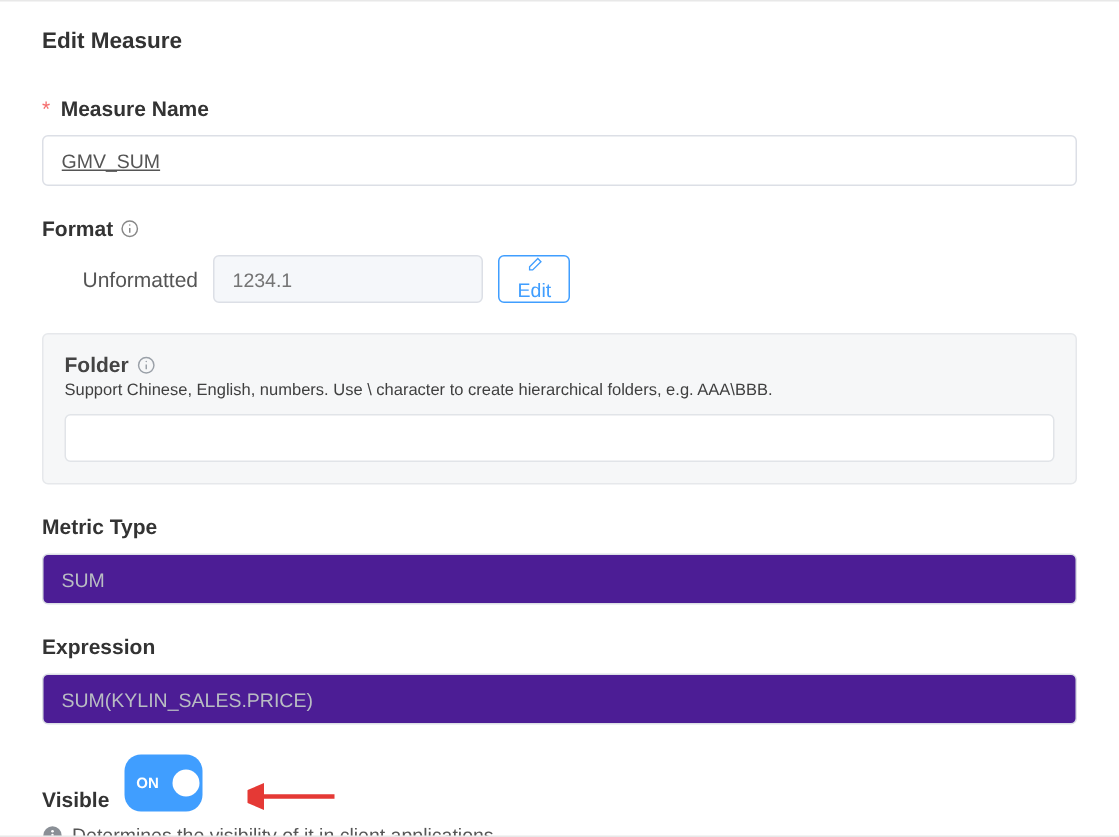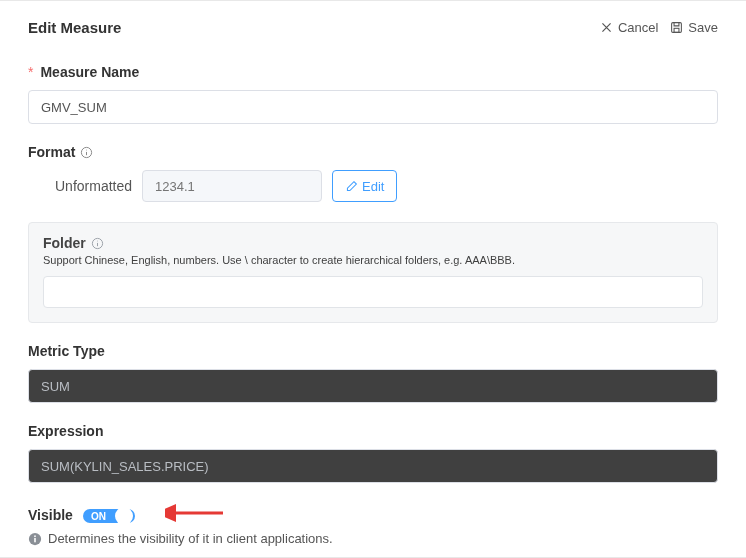--- a/index.html
+++ b/index.html
@@ -51,20 +51,21 @@
   .required-star { color: #f56c6c; margin-right: 2px; font-weight: 400; }
   .text-input {
     width: 100%;
     height: 34px;
     padding: 12px 12px;
     font-size: 13px;
     border: 1px solid #dcdfe6;
     border-radius: 4px;
     color: #555;
     background: #fff;
+    text-decoration: underline;
   }
   .mb-sect { margin-bottom: 20px; }
 
   .format-row { display: flex; align-items: center; gap: 10px; margin-left: 27px; }
   .format-text { font-size: 14px; color: #555; }
   .format-preview {
     width: 180px;
     height: 32px;
     padding: 0 12px;
     border-radius: 4px;
@@ -78,20 +79,21 @@
     padding: 0 12px;
     border: 1px solid #409eff;
     border-radius: 4px;
     background: #fff;
     color: #409eff;
     font-size: 13px;
     cursor: pointer;
     display: inline-flex;
     align-items: center;
     gap: 4px;
+    flex-direction: column;
   }
   .edit-btn svg { width: 13px; height: 13px; }
 
   .folder-panel {
     border: 1px solid #e6e8eb;
     background: #f6f7f8;
     border-radius: 4px;
     padding: 12px 14px 14px 14px;
     margin-top: 8px;
     margin-bottom: 20px;
@@ -120,34 +122,34 @@
     font-size: 13px;
   }
 
   .ro-input {
     width: 100%;
     height: 34px;
     padding: 0 12px;
     font-size: 13px;
     border: 1px solid #dcdfe6;
     border-radius: 4px;
-    background: #404040;
+    background: #4c1d95;
     color: #b9bdc3;
   }
 
   .visible-row {
     display: flex;
     align-items: flex-end;
     gap: 10px;
     margin-bottom: 8px;
   }
   .switch {
     position: relative;
     width: 52px;
-    height: 14px;
+    height: 38px;
     background: #409eff;
     border-radius: 11px;
     cursor: pointer;
     display: inline-flex;
     align-items: center;
   }
   .switch-label {
     color: #fff;
     font-size: 10px;
     font-weight: 600;
@@ -183,36 +185,20 @@
     flex-shrink: 0;
   }
 </style>
 </head>
 <body>
 
 <div class="container">
 
   <div class="header">
     <div class="title">Edit Measure</div>
-    <div class="header-actions">
-      <button class="hbtn">
-        <svg viewBox="0 0 16 16" fill="none" stroke="#555" stroke-width="1.5">
-            <path d="M3 3 L13 13 M13 3 L3 13"></path>
-          </svg>
-        <span>Cancel</span>
-      </button>
-      <button class="hbtn">
-        <svg viewBox="0 0 16 16" fill="none" stroke="#555" stroke-width="1.3">
-            <rect x="2" y="2" width="12" height="12" rx="1.5"></rect>
-            <path d="M5 2 v4 h6 v-4"></path>
-            <rect x="5" y="9" width="6" height="5"></rect>
-          </svg>
-        <span>Save</span>
-      </button>
-    </div>
   </div>
 
   <div class="mb-sect">
     <div class="field-label">
       <span class="required-star">*</span>
       <span>Measure Name</span>
     </div>
     <input class="text-input" value="GMV_SUM" style="">
   </div>
 

